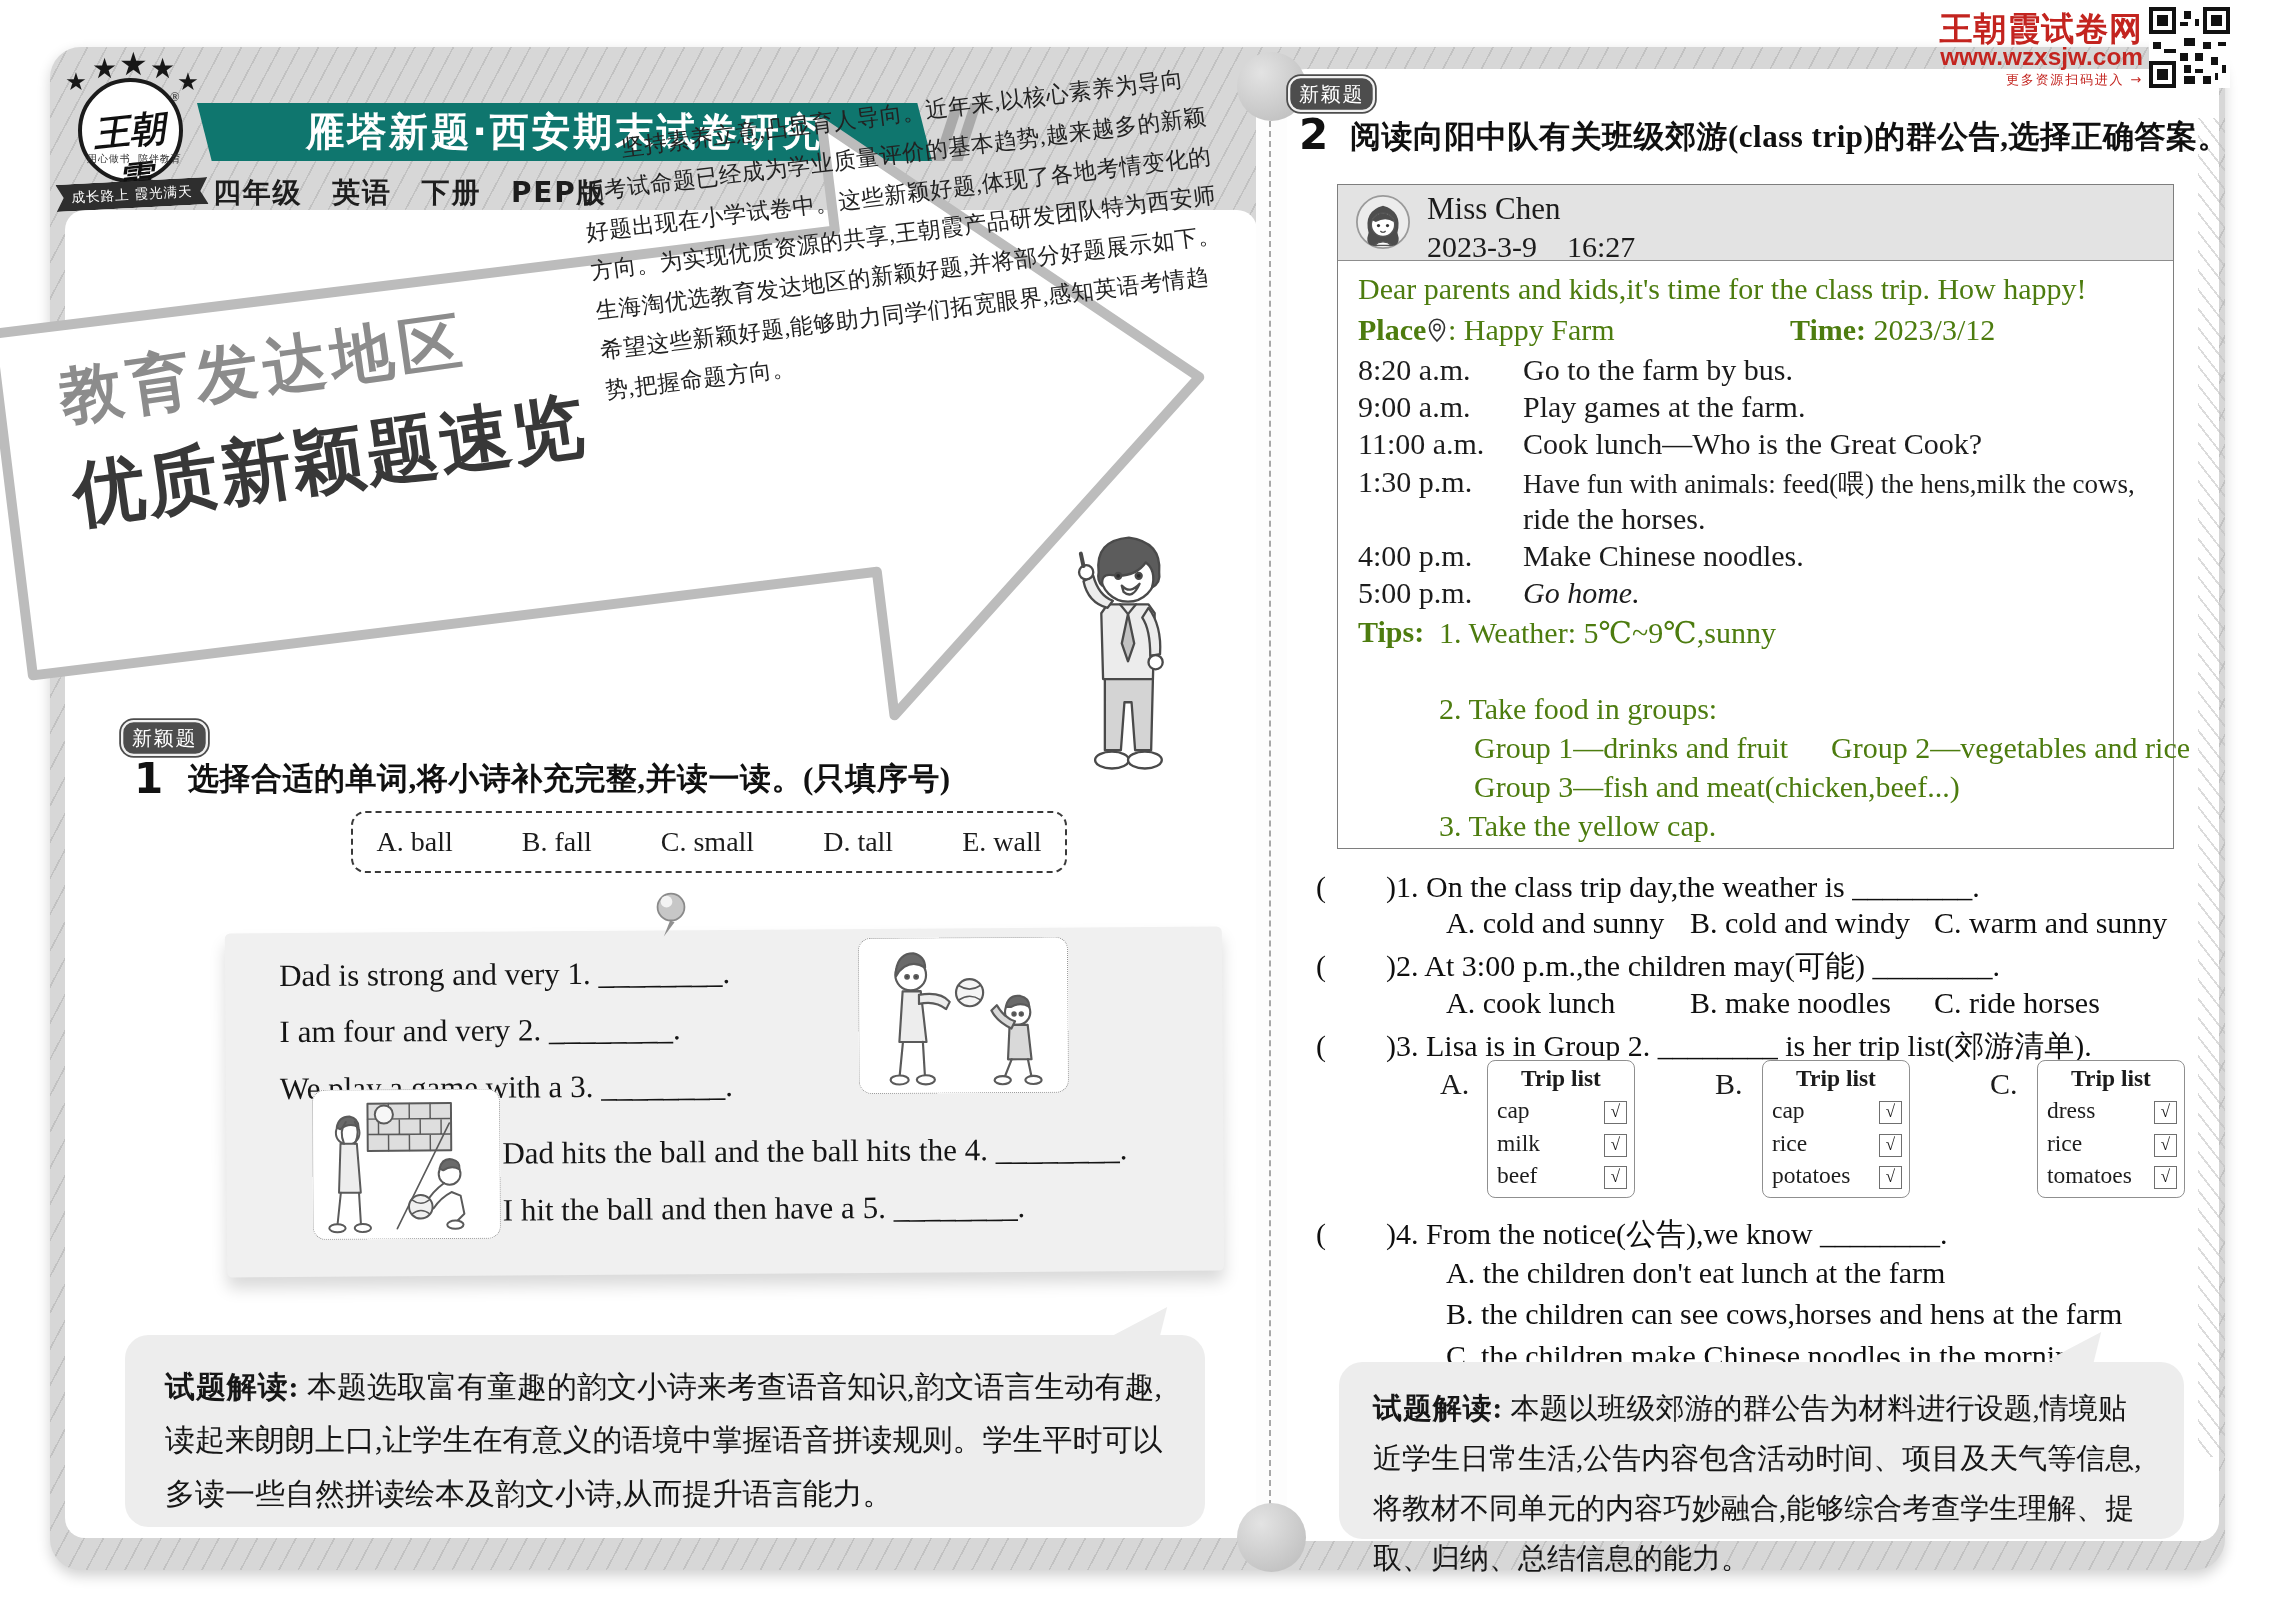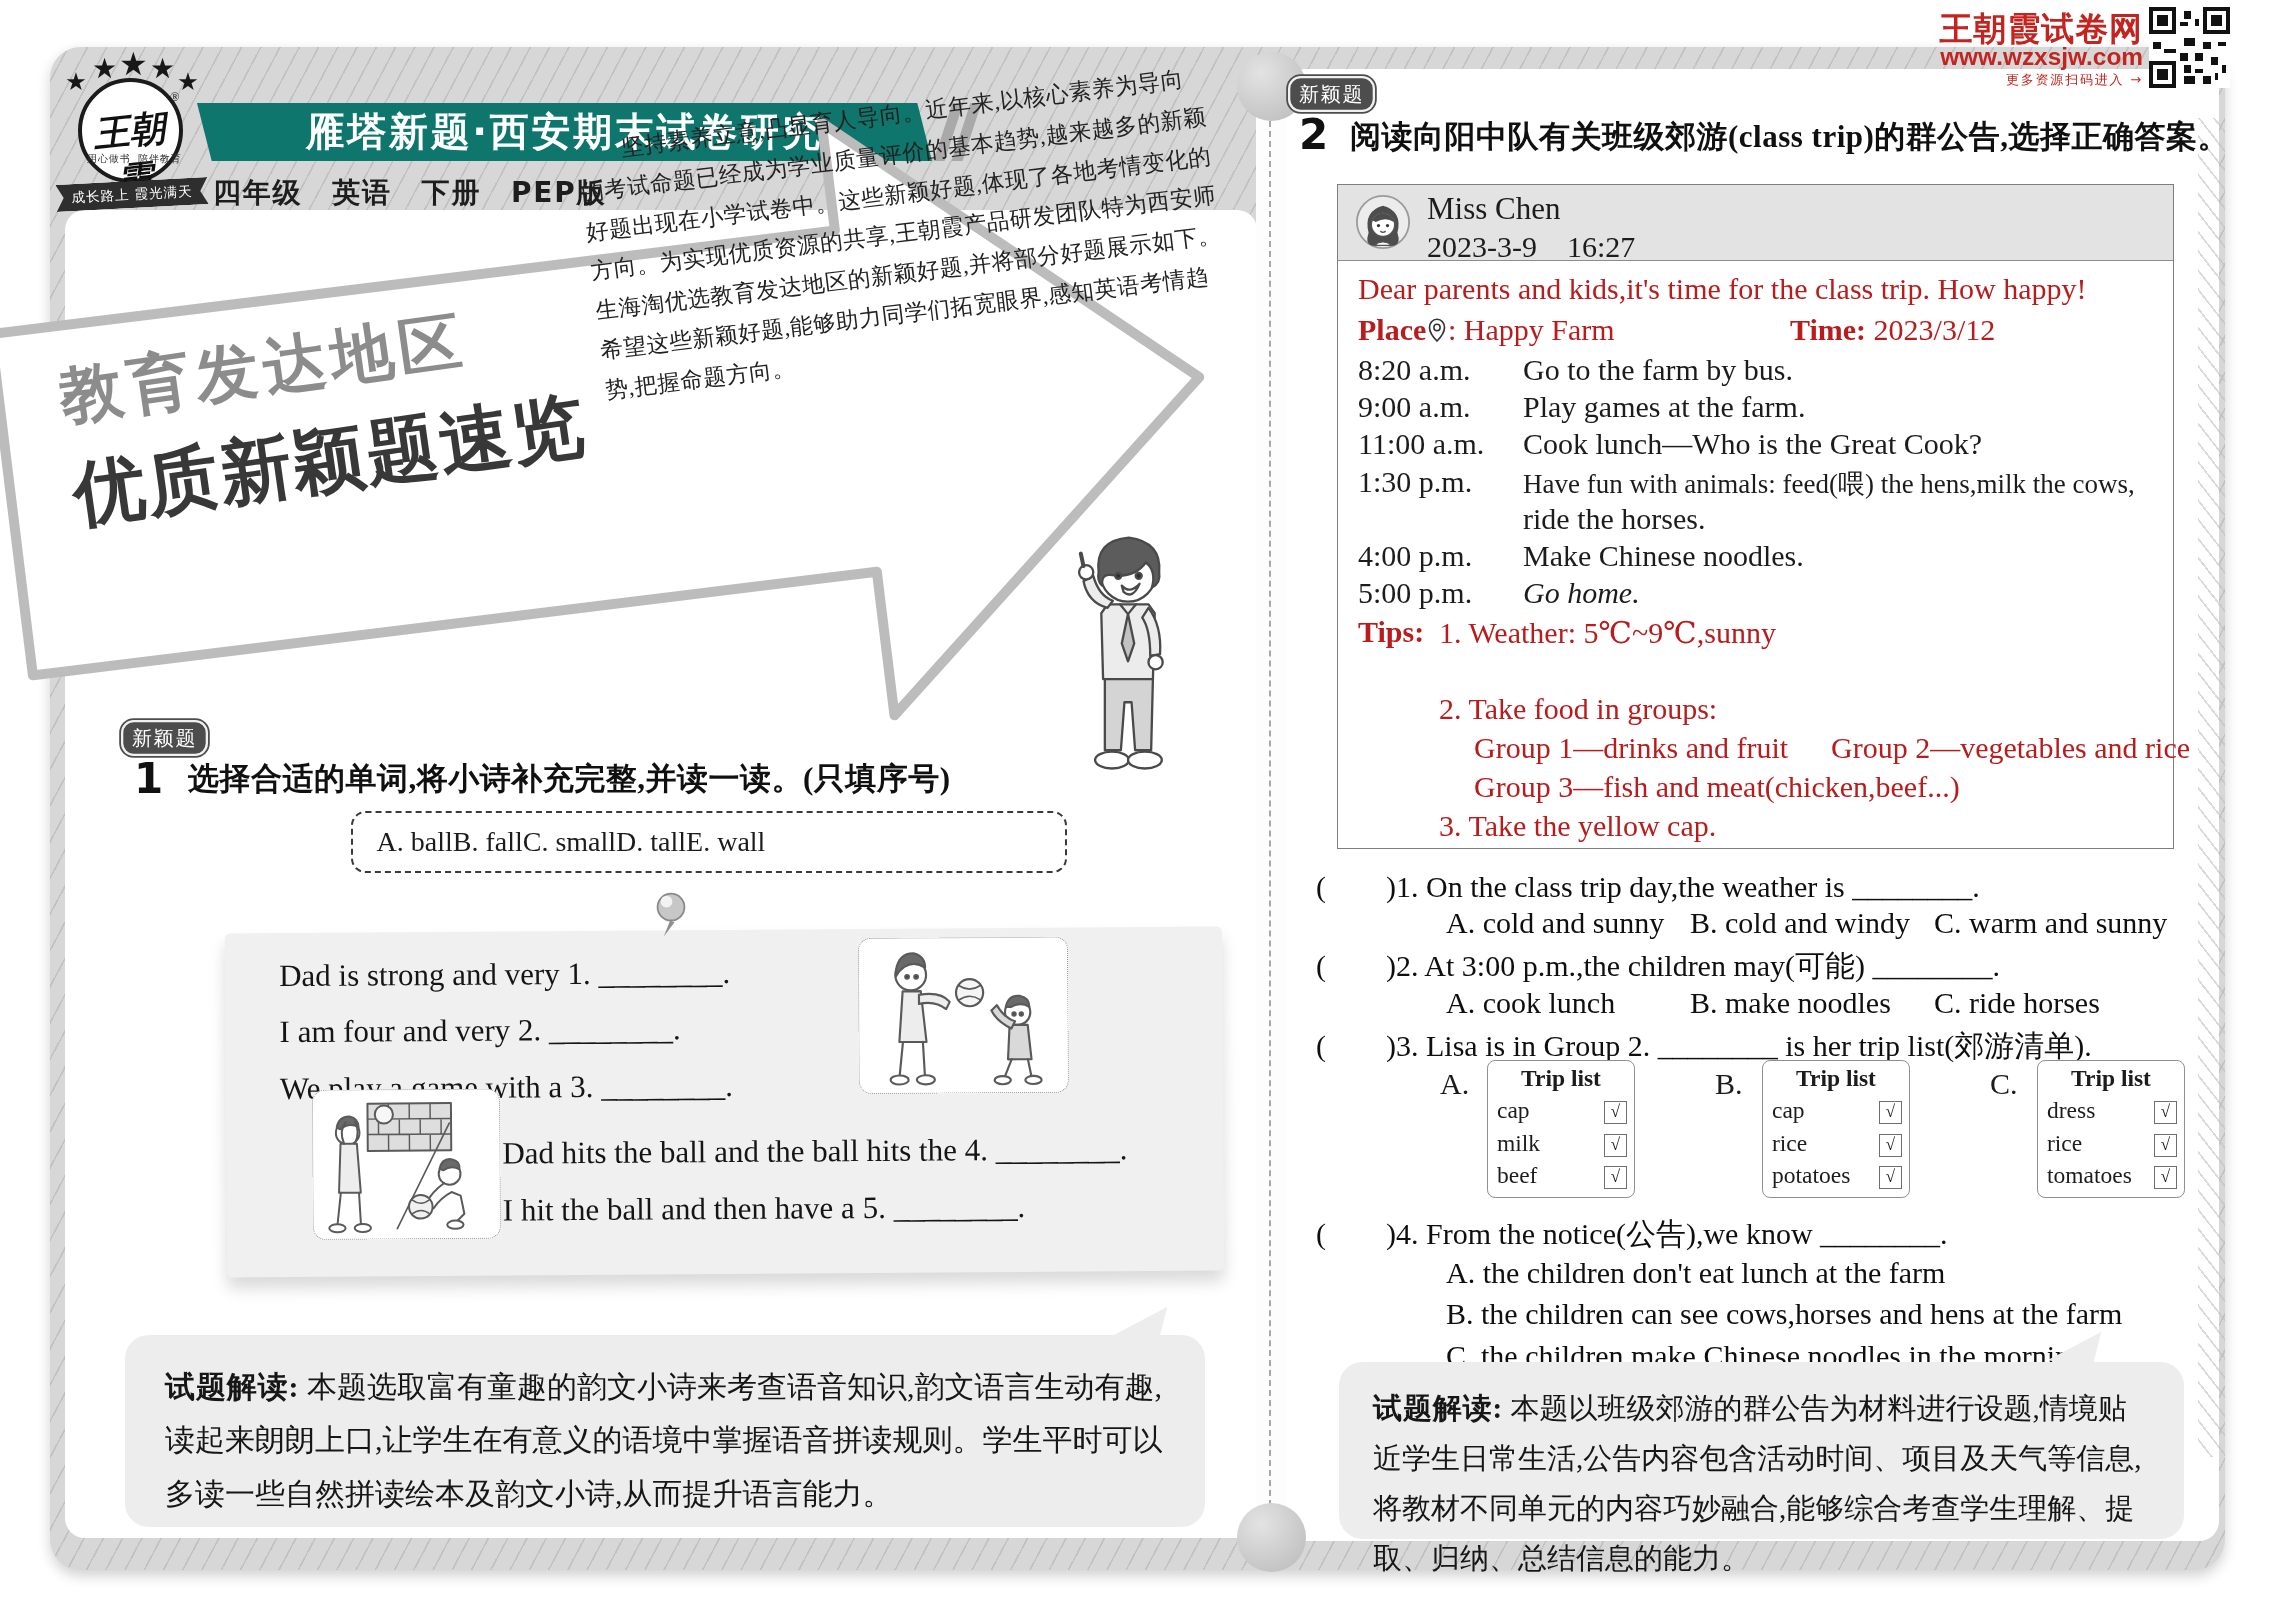--- a/index.html
+++ b/index.html
@@ -77,21 +77,21 @@
   
   .badge { background:#4d4d4d; color:#fff; font-size:20px; padding:4.5px 11px;
            border-radius:12.7px; letter-spacing:1.8px;
            box-shadow:inset 0 0 0 2.3px rgba(255,255,255,.92), 0 0 0 1.8px #4d4d4d; }
   .qnum { font-family:"DejaVu Sans",sans-serif; font-weight:bold; font-size:42px; color:#111; }
   .qprompt { font-size:31px; font-weight:600; color:#101010; letter-spacing:0.5px; }
 
   
   .wordbank { left:351px; top:811px; width:716px; height:62px; border:2.3px dashed #3a3a3a;
               border-radius:14.5px; display:flex; align-items:center;
-              justify-content:flex-start; font-size:28px; padding:0 23.5px; }
+              justify-content:space-between; font-size:28px; padding:0 23.5px; }
   .notecard { left:226px; top:930px; width:997px; height:344px; background:#f0f0f0;
               border-radius:5.4px; transform:rotate(-.4deg);
               box-shadow:0 11px 16.3px rgba(0,0,0,.15); }
   .poem-line { position:absolute; font-size:31px; color:#151515; white-space:nowrap; }
   .pin { left:650px; top:890px; width:42px; height:52px; }
   .picbox { position:absolute; background:#fff; border:1.8px dotted #949494; border-radius:12.7px; }
 
   .analysis { background:#ededed; border-radius:23.5px; font-size:30px; line-height:1.78;
               color:#161616; }
   .analysis b { letter-spacing:0.9px; }
@@ -102,21 +102,21 @@
                  border-bottom:40px solid #ededed; }
 
   
   .notice { left:1337px; top:184px; width:837px; height:665px; background:#fff;
             border:1.8px solid #7e7e7e; }
   .notice-head { position:absolute; left:0; top:0; right:0; height:76px; background:#e3e3e3;
                  border-bottom:1.8px solid #8d8d8d; }
   .avatar { position:absolute; left:18px; top:10px; width:54px; height:54px; }
   .n-name { position:absolute; left:89px; top:6.3px;  font-size:31px; }
   .n-date { position:absolute; left:89px; top:42px; font-size:30px; }
-  .n-text { position:absolute; font-size:30px; white-space:nowrap; color:#b91c1c; }
+  .n-text { position:absolute; font-size:30px; white-space:nowrap; color:#4d7c0f; }
   .sched-t { position:absolute; left:20px; font-size:30px; white-space:nowrap; }
   .sched-a { position:absolute; left:185px; font-size:30px; white-space:nowrap; }
   .tight { font-size:27px; }
   .bold { font-weight:bold; }
   .pin-ico { display:inline-block; vertical-align:-3.6px; margin:0 1.8px; }
 
   .stem { position:absolute; left:1316px; font-size:30px; white-space:nowrap; color:#0f0f0f; }
   .opt  { position:absolute; font-size:30px; white-space:nowrap; color:#0f0f0f; }
 
   .triplist { position:absolute; width:148px; height:138px; background:#fff;

